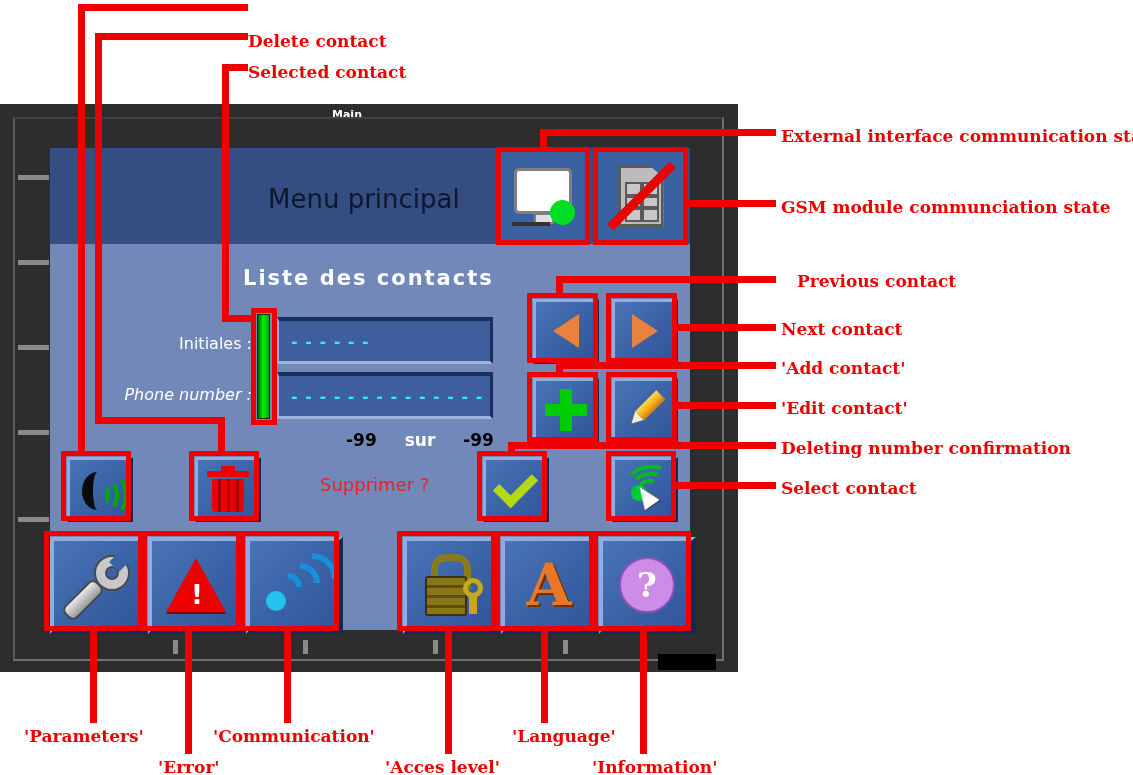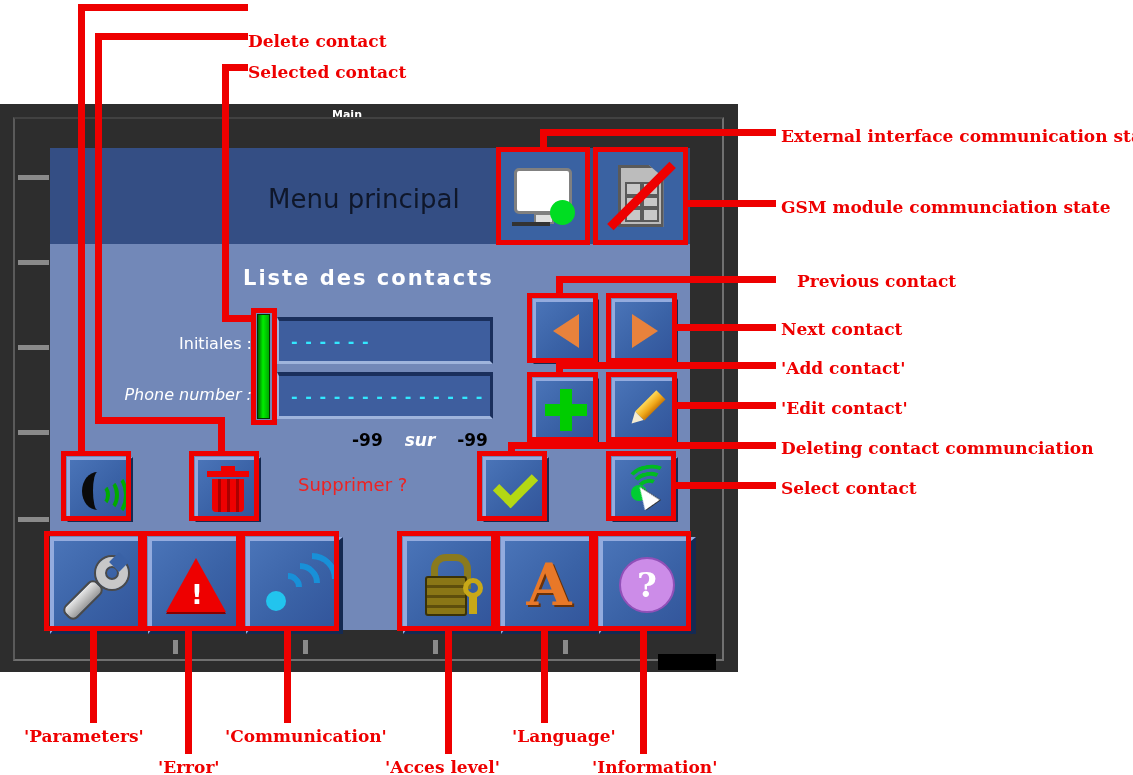--- a/index.html
+++ b/index.html
@@ -27,22 +27,22 @@
   .flabel{position:absolute;color:#ffffff;font:16px "DejaVu Sans",sans-serif;text-align:right;white-space:nowrap;}
   .field{position:absolute;width:199px;height:40px;background:#3e5e9e;
     border-top:4px solid #1a2f5c;border-right:3px solid #1a2f5c;
     border-bottom:3px solid #9fb4dc;border-left:2px solid #9fb4dc;
     color:#33e8ff;font:bold 16px "DejaVu Sans",sans-serif;letter-spacing:1px;
     display:flex;align-items:center;padding-left:12px;}
   #green-bar{left:207px;top:166px;width:13px;height:105px;
     background:linear-gradient(to right,#006600,#00ee00 45%,#00aa00);border:1px solid #013301;}
   #counter{left:230px;top:282px;width:280px;text-align:center;font:bold 17px "DejaVu Sans",sans-serif;color:#ffffff;}
   #counter .cy{color:#000000;}
-  #counter .sep{margin:0 16px;font-style:italic;}
-  #supprimer{left:248px;top:326px;color:#ee2222;font:18px "DejaVu Sans",sans-serif;white-space:nowrap;}
+  #counter .sep{margin:0 22px;}
+  #supprimer{left:270px;top:326px;color:#ee2222;font:18px "DejaVu Sans",sans-serif;white-space:nowrap;}
   
   .btn{position:absolute;background:linear-gradient(135deg,#4a74b8 0%,#3a62a6 55%,#32549a 100%);
     border:solid;border-color:#93abde #152a52 #152a52 #93abde;border-width:3px 4px 4px 3px;
     display:flex;align-items:center;justify-content:center;}
   .btn-sm{width:59px;height:58px;}
   .btn-lg{width:88px;height:88px;border-width:4px 5px 5px 4px;}
   
   .tri-left{width:0;height:0;border-top:17px solid transparent;border-bottom:17px solid transparent;border-right:26px solid #e8823c;}
   .tri-right{width:0;height:0;border-top:17px solid transparent;border-bottom:17px solid transparent;border-left:26px solid #e8823c;}
   .plus{position:relative;width:42px;height:42px;}
@@ -284,22 +284,22 @@
   <div class="rline" style="left:640px;top:631px;width:7px;height:123px;"></div>
 
   <div class="ann" style="left:248px;top:31px;">Delete contact</div>
   <div class="ann" style="left:248px;top:62px;">Selected contact</div>
   <div class="ann" style="left:781px;top:126px;">External interface communication state</div>
   <div class="ann" style="left:781px;top:197px;">GSM module communciation state</div>
   <div class="ann" style="left:749px;top:271px;margin-left:48px;">Previous contact</div>
   <div class="ann" style="left:781px;top:319px;">Next contact</div>
   <div class="ann" style="left:781px;top:358px;">'Add contact'</div>
   <div class="ann" style="left:781px;top:398px;">'Edit contact'</div>
-  <div class="ann" style="left:781px;top:438px;">Deleting contact communciation</div>
+  <div class="ann" style="left:781px;top:438px;">Deleting number confirmation</div>
   <div class="ann" style="left:781px;top:478px;">Select contact</div>
   <div class="ann" style="left:24px;top:726px;">'Parameters'</div>
   <div class="ann" style="left:158px;top:757px;">'Error'</div>
-  <div class="ann" style="left:225px;top:726px;text-align:center;">'Communication'</div>
+  <div class="ann" style="left:213px;top:726px;text-align:center;">'Communication'</div>
   <div class="ann" style="left:385px;top:757px;">'Acces level'</div>
   <div class="ann" style="left:512px;top:726px;">'Language'</div>
   <div class="ann" style="left:592px;top:757px;">'Information'</div>
 
 </div>
 
 </body></html>

